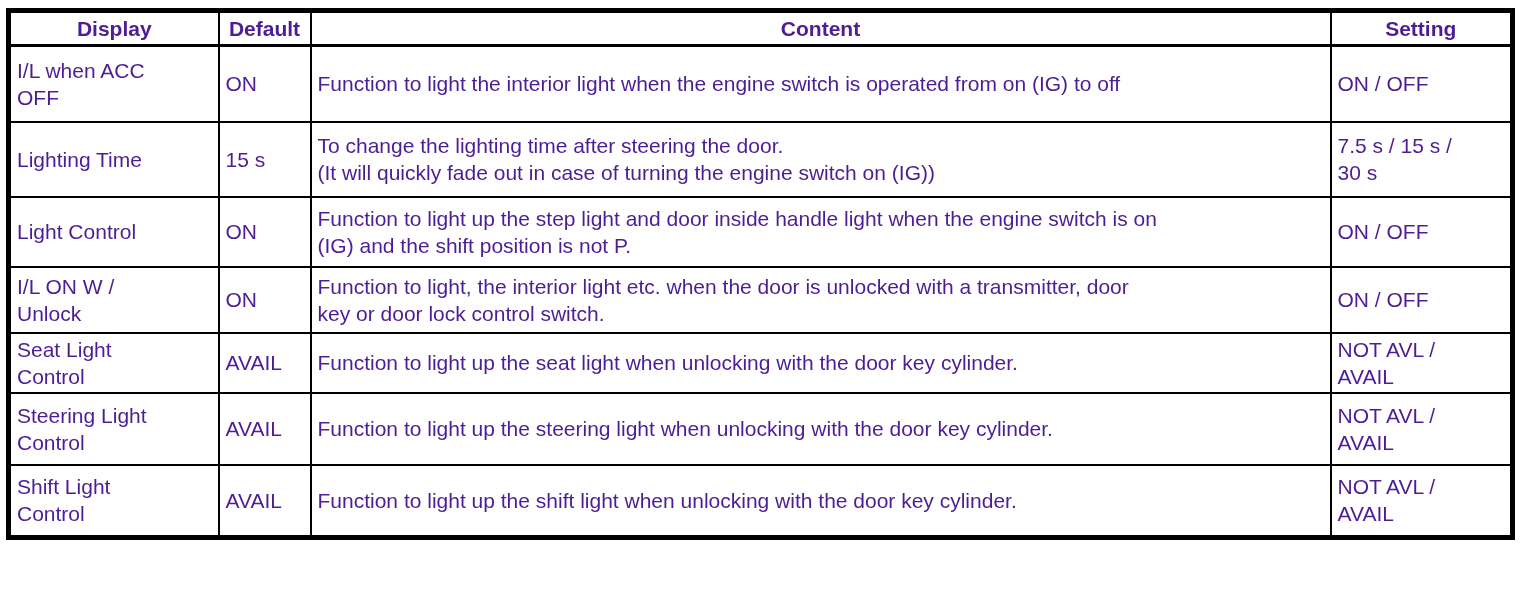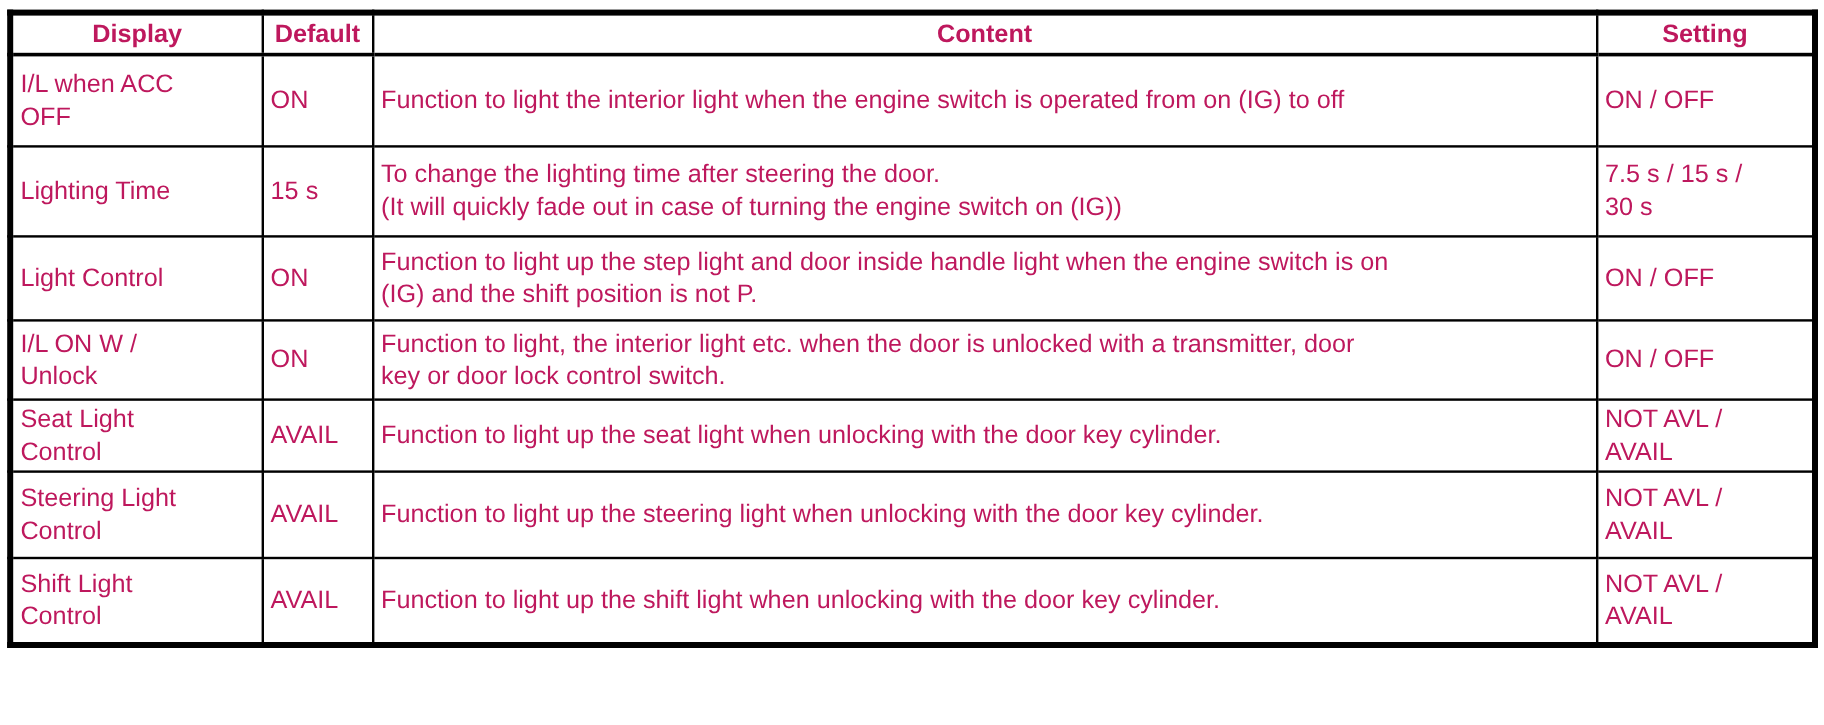--- a/index.html
+++ b/index.html
@@ -9,21 +9,21 @@
     width: 1520px;
     height: 604px;
     overflow: hidden;
   }
   .page {
     position: relative;
     width: 1520px;
     height: 604px;
     background: #ffffff;
     font-family: "Liberation Sans", sans-serif;
-    color: #be185d;
+    color: #4c1d95;
   }
   table.settings {
     position: absolute;
     left: 6px;
     top: 8px;
     width: 1504px;
     border-collapse: collapse;
     table-layout: fixed;
     background: #ffffff;
     border: 5px solid #000000;

